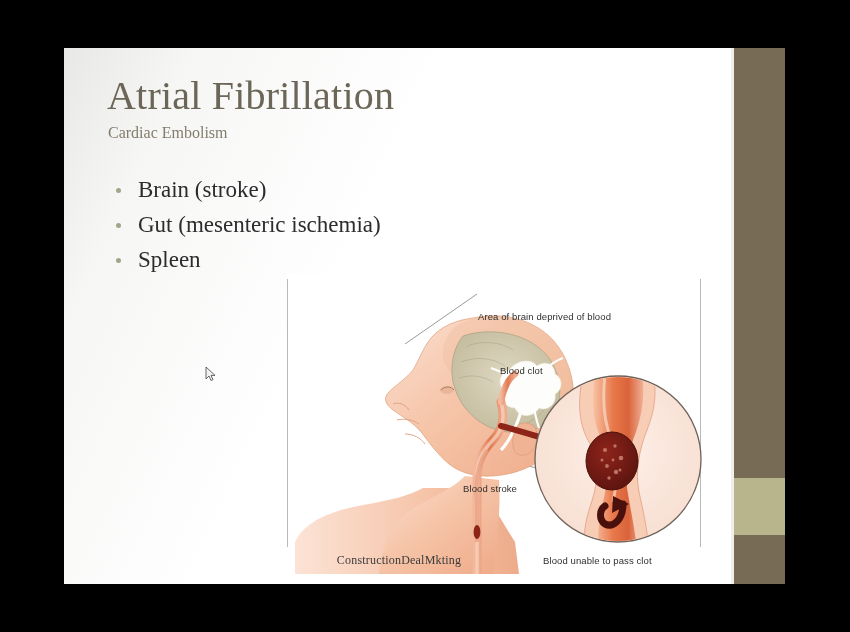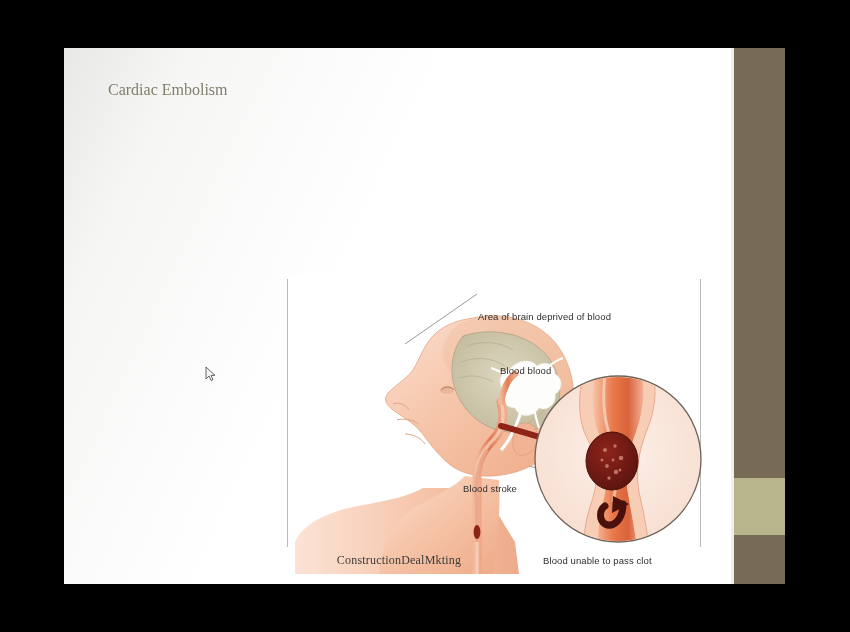--- a/index.html
+++ b/index.html
@@ -190,23 +190,38 @@
 </head>
 <body>
 
 <div id="video-frame">
 
   <div id="slide">
 
     <div id="slide-canvas">
 
       <div id="title-block">
+        <h1 id="page-title">Atrial Fibrillation</h1>
         <div id="page-subtitle">Cardiac Embolism</div>
       </div>
 
+      <ul id="bullet-list">
+        <li class="bullet-item">
+          <span class="bullet-dot"></span>
+          <span>Brain (stroke)</span>
+        </li>
+        <li class="bullet-item">
+          <span class="bullet-dot"></span>
+          <span>Gut (mesenteric ischemia)</span>
+        </li>
+        <li class="bullet-item">
+          <span class="bullet-dot"></span>
+          <span>Spleen</span>
+        </li>
+      </ul>
 
       <div id="medical-figure">
 
         <div class="figure-rule" id="figure-rule-left"></div>
         <div class="figure-rule" id="figure-rule-right"></div>
 
         <svg id="figure-svg" width="415" height="300" viewBox="0 0 415 300">
           <defs>
             <linearGradient id="skinGrad" x1="0" y1="0" x2="1" y2="1">
               <stop offset="0%" stop-color="#fbe0d2"></stop>
@@ -379,21 +394,21 @@
             </g>
 
             <path d="M 336 230 C 336 246 326 254 318 250
                      C 312 246 312 236 318 232" fill="none" stroke="#4a100c" stroke-width="7" stroke-linecap="round"></path>
             <path d="M 326 222 L 342 230 L 325 239 Z" fill="#4a100c"></path>
           </g>
 
         </svg>
 
         <div class="fig-label" id="label-brain-area">Area of brain deprived of blood</div>
-        <div class="fig-label" id="label-blood-clot">Blood blood</div>
+        <div class="fig-label" id="label-blood-clot">Blood clot</div>
         <div class="fig-label" id="label-blood-vessel">Blood stroke</div>
         <div class="fig-label" id="label-no-pass">Blood unable to pass clot</div>
       </div>
 
       <div id="watermark">ConstructionDealMkting</div>
 
       <svg id="mouse-cursor" viewBox="0 0 12 16">
         <path d="M1 1 L1 13 L4 10 L6 14.5 L8 13.6 L6 9.4 L10 9.4 Z" fill="#f2f2f2" stroke="#555555" stroke-width="0.9" stroke-linejoin="round"></path>
       </svg>
 

